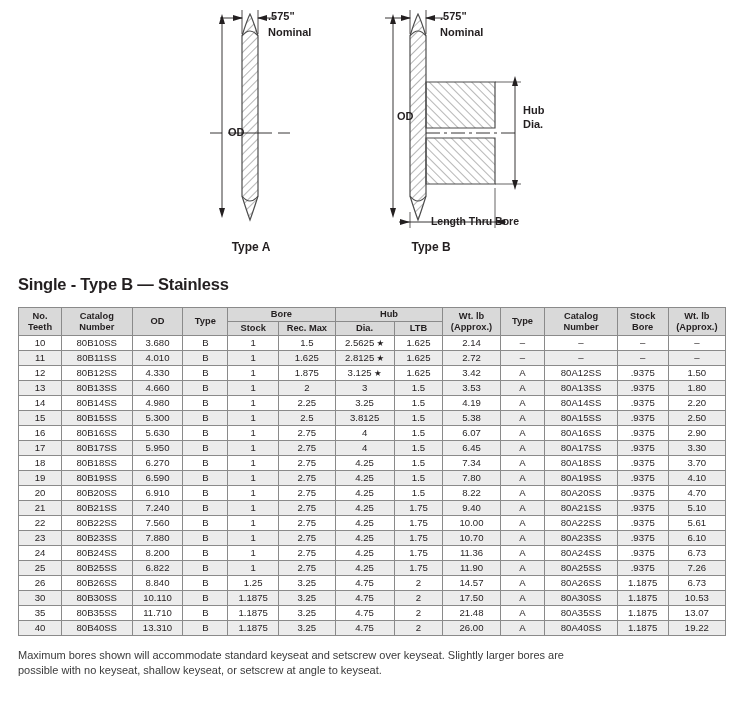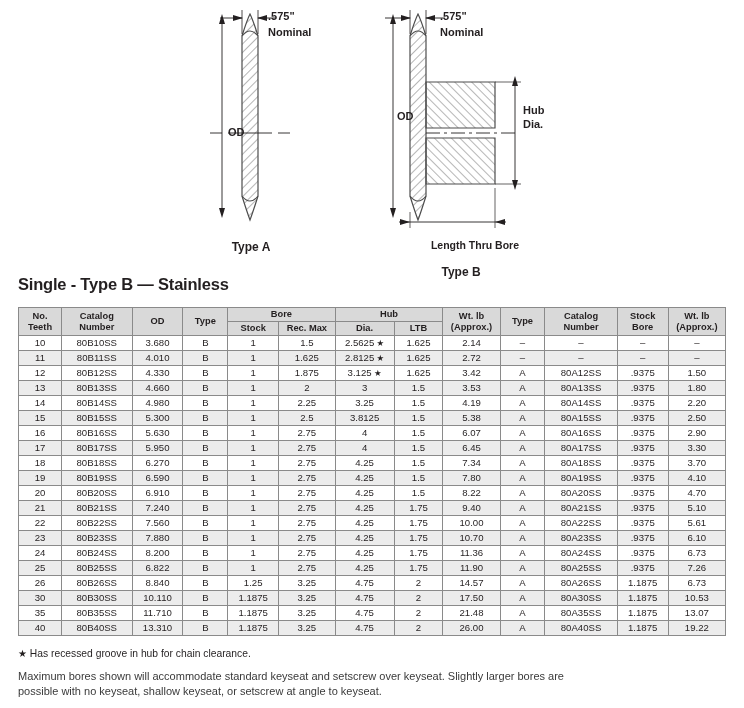--- a/index.html
+++ b/index.html
@@ -26,21 +26,21 @@
   .dwg-wrap { position: absolute; top: 0; left: 0; }
 
   .cap {
     position: absolute;
     font-size: 12px;
     font-weight: bold;
     color: #231f20;
     text-align: center;
   }
   .cap-a { left: 196px; top: 240px; width: 110px; }
-  .cap-b { left: 406px; top: 240px; width: 110px; margin-top: 25px; }
+  .cap-b { left: 376px; top: 240px; width: 110px; }
 
   
   .headings {
     position: relative;
     height: 30px;
     padding-left: 11px;
   }
   h2.sect {
     position: absolute;
     margin: 0;
@@ -225,21 +225,21 @@
           <polygon points="55,222 45,219 45,225" fill="#231f20"></polygon>
           <polygon points="140,222 150,219 150,225" fill="#231f20"></polygon>
         </g>
       </svg>
 
       <div class="cap" style="left:85px; top:10px; width:80px; text-align:left; font-size:11px;">.575"</div>
       <div class="cap" style="left:85px; top:26px; width:80px; text-align:left; font-size:11px;">Nominal</div>
       <div class="cap" style="left:42px; top:110px; width:40px; text-align:left; font-size:11px;">OD</div>
       <div class="cap" style="left:168px; top:104px; width:46px; text-align:left; font-size:11px;">Hub</div>
       <div class="cap" style="left:168px; top:118px; width:46px; text-align:left; font-size:11px;">Dia.</div>
-      <div class="cap" style="left:55px; top:215px; width:130px; text-align:center; font-size:10.5px;margin-top:24px;">Length Thru Bore</div>
+      <div class="cap" style="left:55px; top:215px; width:130px; text-align:center; font-size:10.5px;">Length Thru Bore</div>
     </div>
 
     <div class="cap cap-a">Type A</div>
     <div class="cap cap-b">Type B</div>
   </div>
 
   <div class="headings" style="position:absolute; left:0; top:275px; width:744px;">
     <h2 class="sect sect-left">Single - Type B — Stainless</h2>
   </div>
 
@@ -598,20 +598,16 @@
             <td>A</td>
             <td>80A40SS</td>
             <td>1.1875</td>
             <td>19.22</td>
           </tr>
         </tbody>
     </table>
   </div>
 
   <div class="notes">
-    <p class="note-star">
-      <span class="glyph">★</span>
-      <span>Has recessed groove in hub for chain clearance.</span>
-    </p>
     <p class="note-body">Maximum bores shown will accommodate standard keyseat and setscrew over keyseat. Slightly larger bores are possible with no keyseat, shallow keyseat, or setscrew at angle to keyseat.</p>
   </div>
 
 </div>
 
 </body></html>

